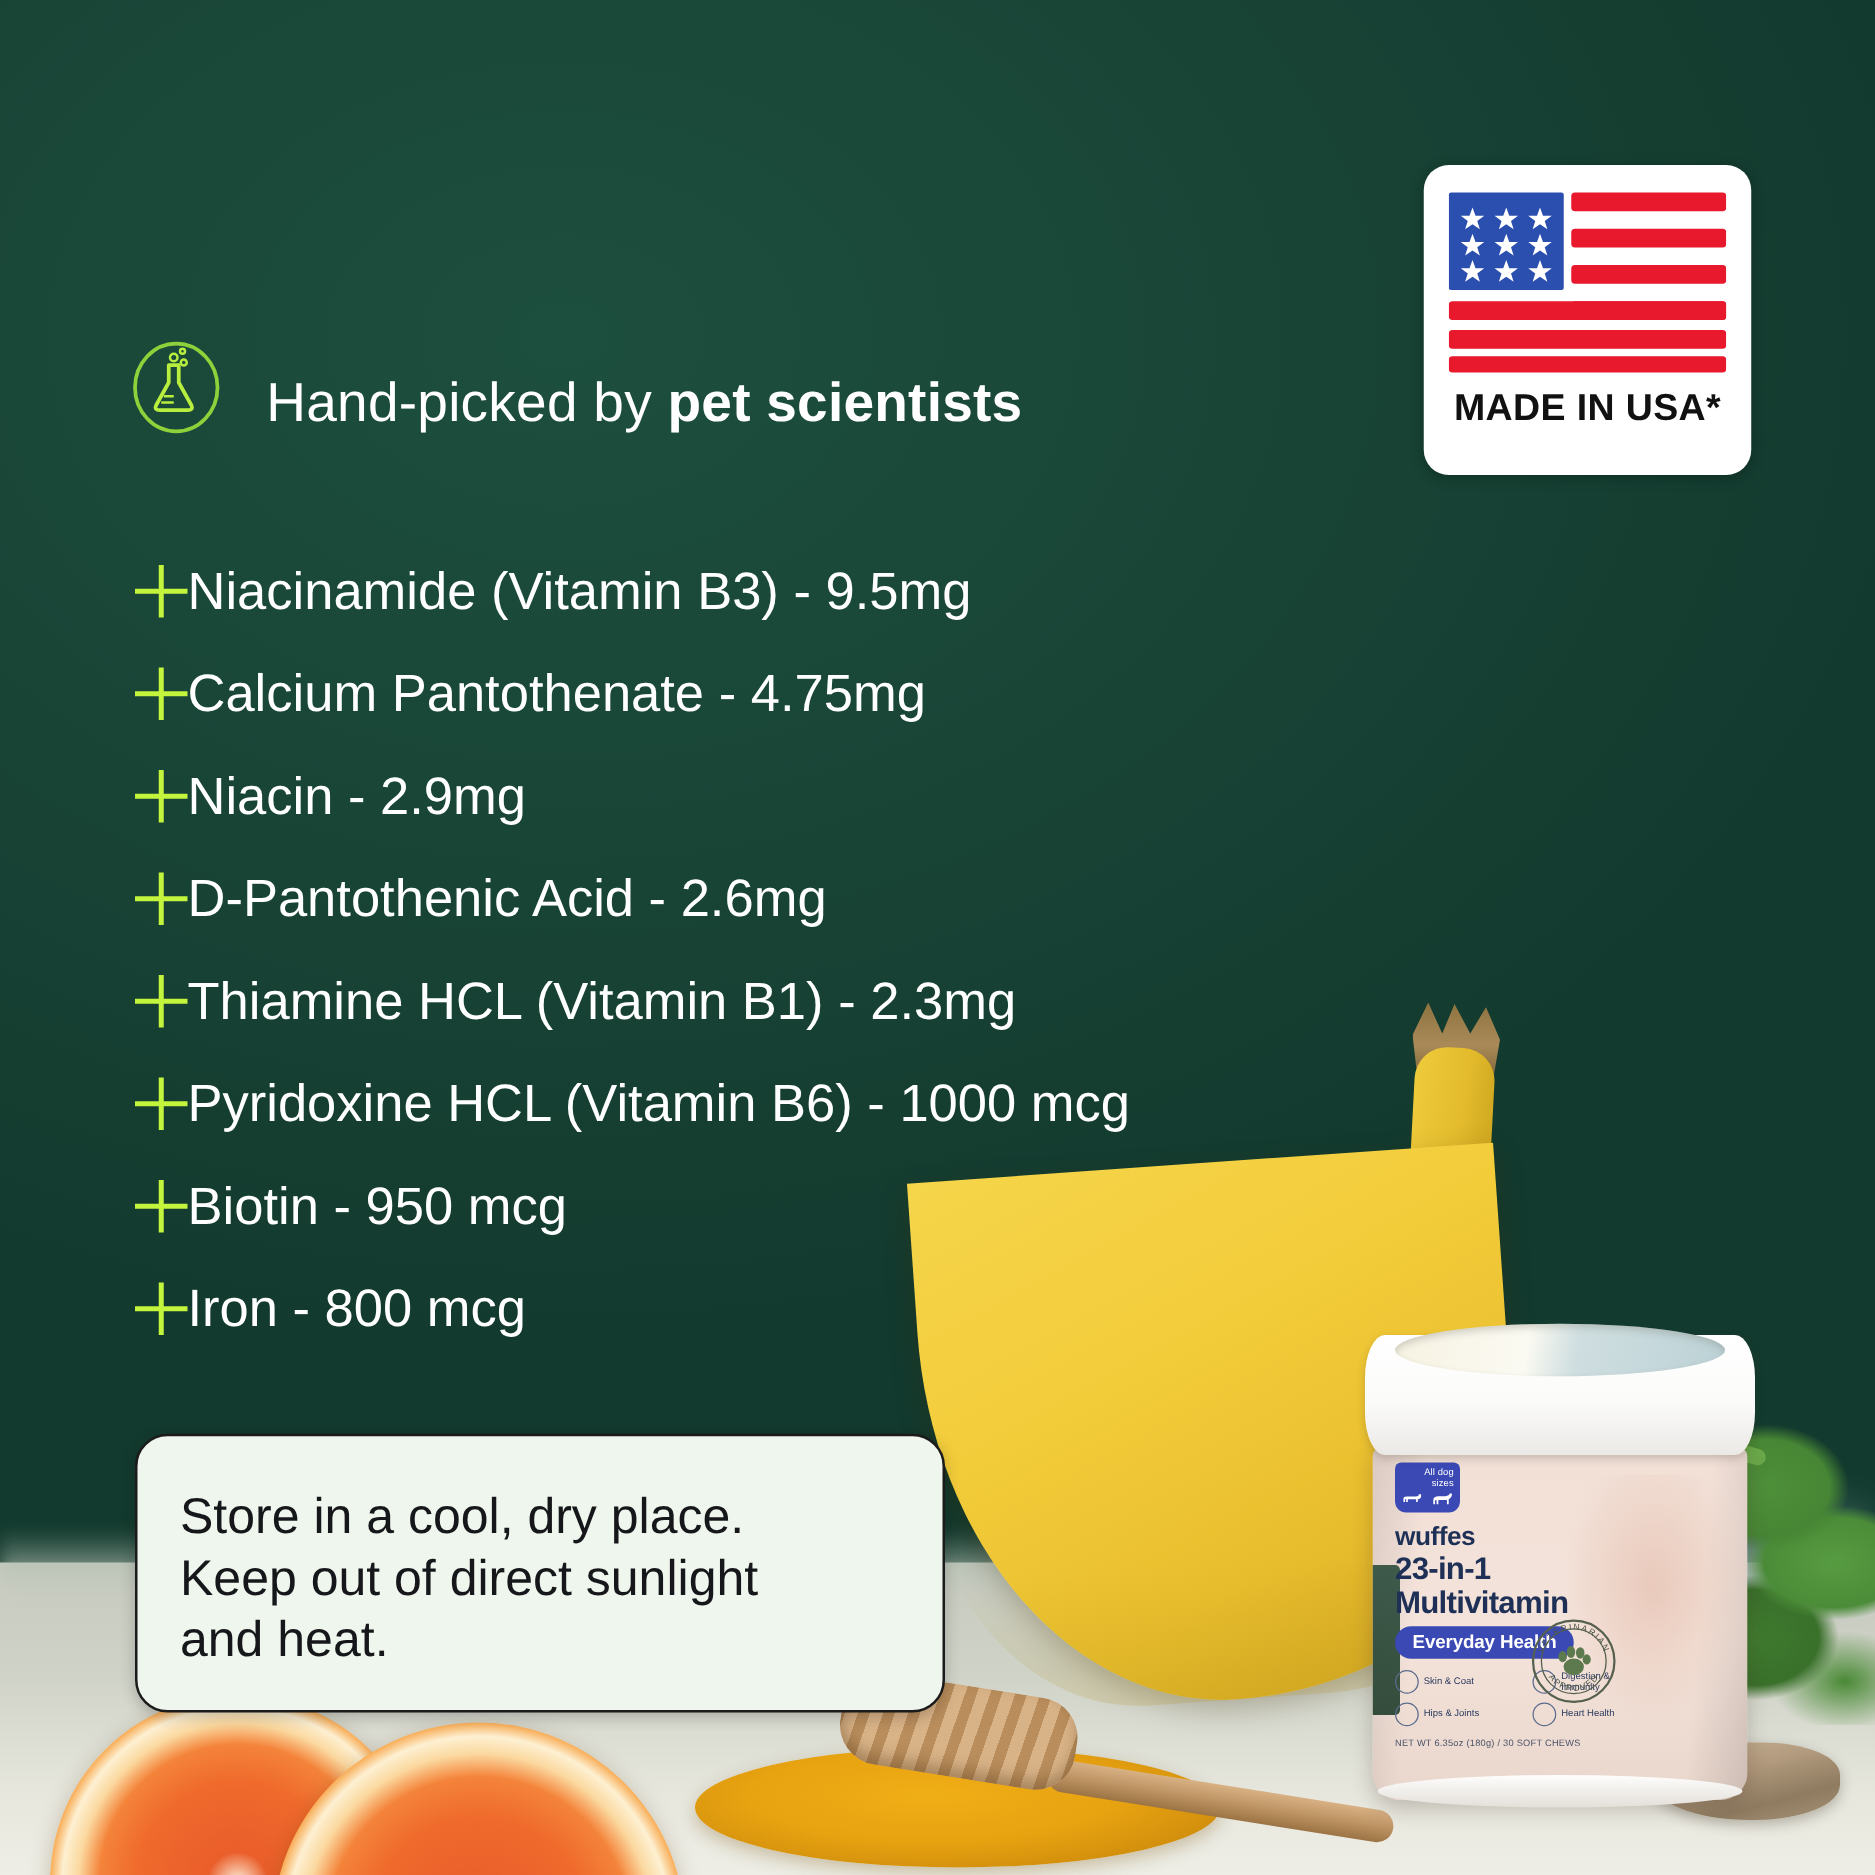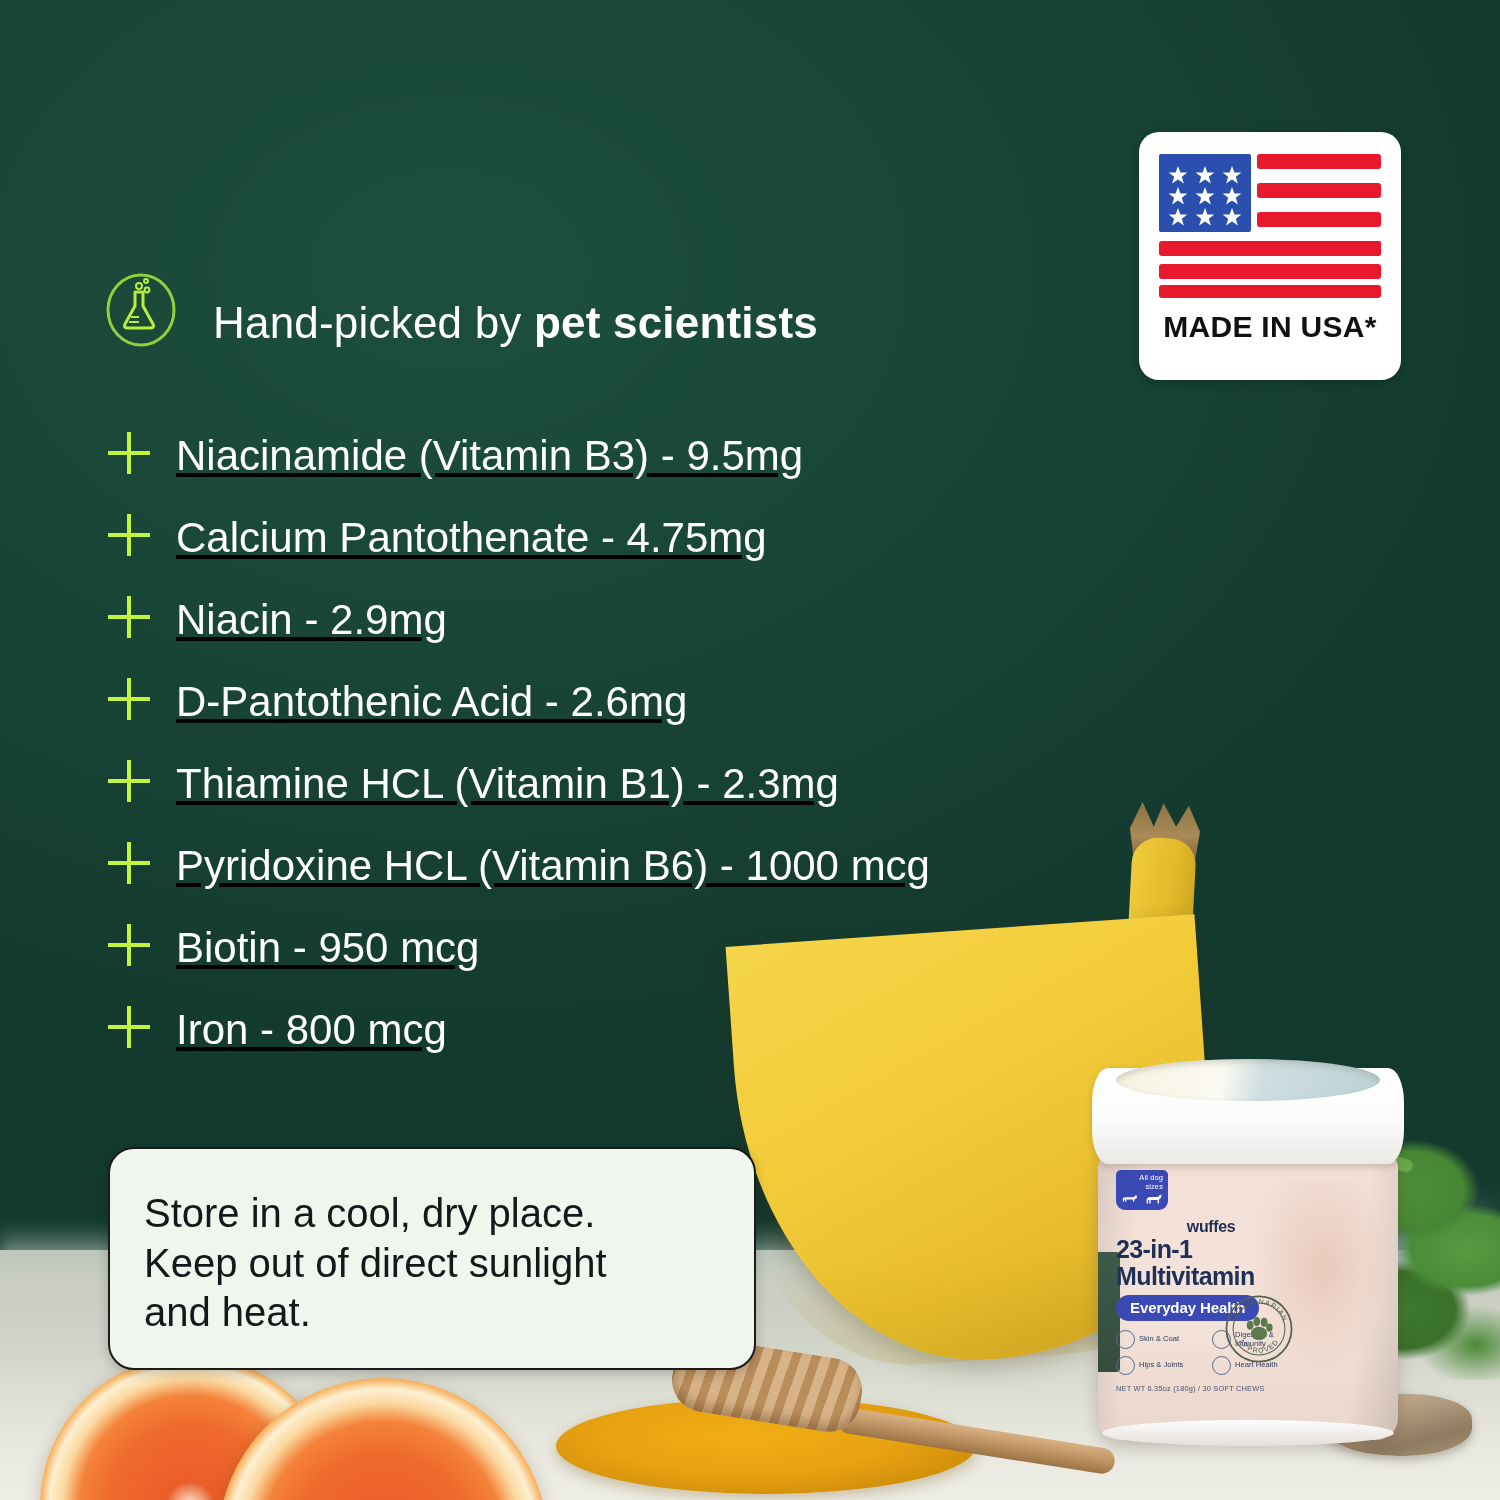--- a/index.html
+++ b/index.html
@@ -62,23 +62,22 @@
   }
   .flag { width:222px; height:150px; }
   .usa-text {
     margin-top:10px; font-size:30px; font-weight:bold;
     color:#111; letter-spacing:.3px;
   }
 
   
   .ing-list { position:absolute; left:108px; top:432px; width:1000px; }
   .ing-item {
-    display:flex; align-items:flex-start; gap:26px;
+    display:flex; align-items:center; 
     height:82px;
-    text-decoration:underline;
   }
   .plus {
     width:42px; height:42px; flex:none; position:relative;
   }
   .plus:before,.plus:after{
     content:""; position:absolute; background:#c3f53c;
   }
   .plus:before{ left:0; right:0; top:19px; height:4px; }
   .plus:after{ top:0; bottom:0; left:19px; width:4px; }
   .ing-text { font-size:42px; color:#fff; white-space:nowrap; }
@@ -207,28 +206,28 @@
   .label { position:absolute; left:18px; top:14px; width:190px; }
 
   .size-badge{
     width:52px; padding:3px 5px 4px;
     background:#3b49b5; border-radius:5px 5px 9px 9px;
     text-align:right;
   }
   .size-badge-text{ font-size:7.5px; color:#fff; letter-spacing:.1px; display:block; }
   .size-dogs{ display:flex; justify-content:center; gap:5px; margin-top:2px; }
 
-  .brand{ margin-top:8px; font-size:16px; font-weight:bold; color:#1f3057; letter-spacing:-.4px;text-align:center; }
+  .brand{ margin-top:8px; font-size:21px; font-weight:bold; color:#1f3057; letter-spacing:-.4px; }
   .product-name{ margin-top:1px; font-size:25px; font-weight:bold; color:#1f3057; line-height:1.02; letter-spacing:-.6px; }
   .everyday{
     margin-top:6px; display:inline-block; padding:4px 14px 5px;
     background:#3b49b5; border-radius:14px;
     font-size:15px; font-weight:bold; color:#fff; letter-spacing:-.1px;
   }
-  .benefits{ margin-top:9px; display:grid; grid-template-columns:94px 94px; gap:7px 2px; }
+  .benefits{ margin-top:9px; display:grid; grid-template-columns:94px 94px; gap:7px 16px; }
   .benefit{ display:flex; align-items:center; gap:4px; }
   .b-icon{
     width:19px; height:19px; flex:none; border-radius:50%;
     border:1.1px solid #5a6b8c;
   }
   .b-text{ font-size:7.6px; color:#2a3a5e; line-height:1.12; }
   .netwt{ margin-top:9px; font-size:7.4px; color:#4a5268; letter-spacing:.2px; }
 
   .vet-seal{
     position:absolute; left:124px; top:136px; width:74px; height:74px;

